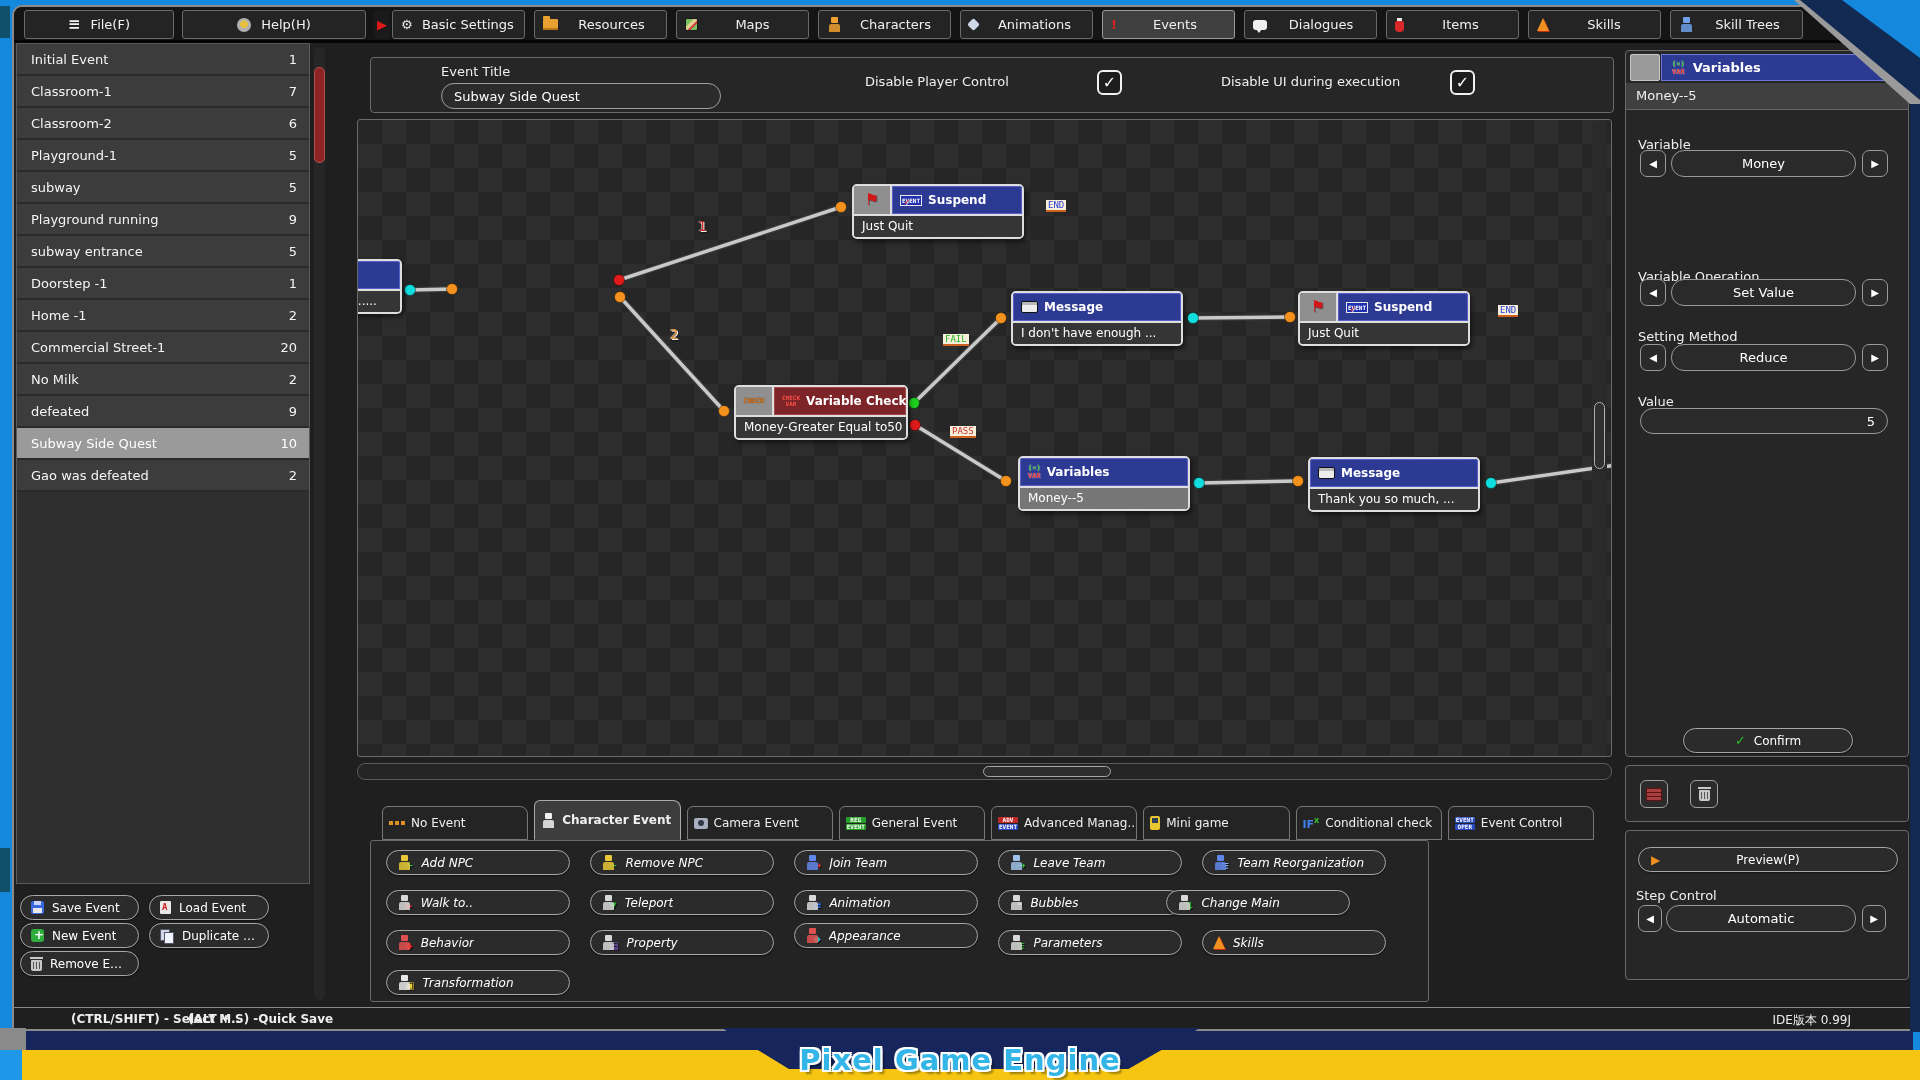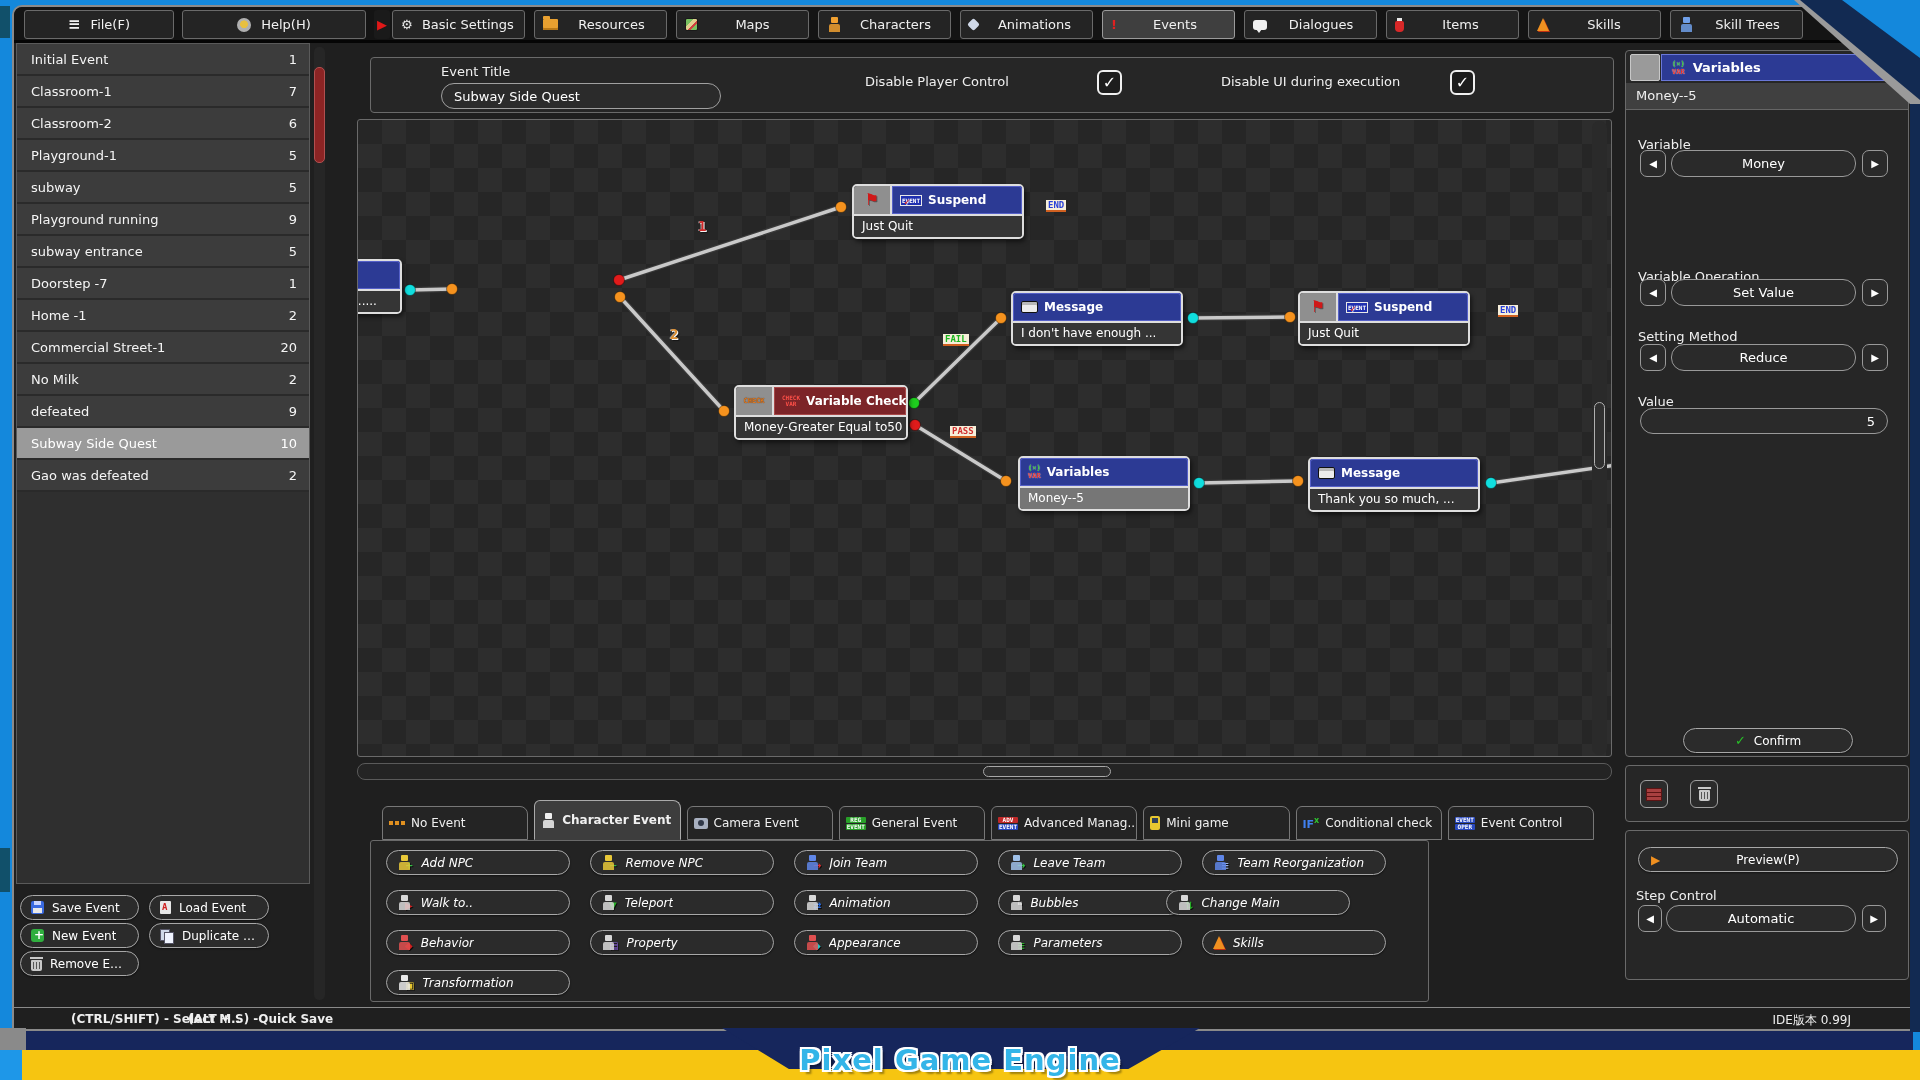--- a/index.html
+++ b/index.html
@@ -57,21 +57,21 @@
   .n-ic{width:38px;background:#8f8f8f;border-right:2px solid #dedede;border-radius:3px 0 0 0;
     display:flex;align-items:center;justify-content:center;overflow:hidden;}
   .n-h{flex:1;display:flex;align-items:center;gap:6px;padding:0 8px;border-radius:0 3px 0 0;
     color:#fff;font-weight:bold;font-size:12px;white-space:nowrap;overflow:hidden;}
   .n-h.first{border-radius:3px 3px 0 0;}
   .h-blue{background:#2c3a94;box-shadow:inset 0 0 0 1px #5560c8;}
   .h-red{background:#7c2428;box-shadow:inset 0 0 0 1px #a84848;}
   .n-s{height:23px;background:#353535;border-top:2px solid #dedede;color:#fff;font-size:12px;line-height:21px;
     padding:0 8px;white-space:nowrap;overflow:hidden;border-radius:0 0 3px 3px;}
   .node.sel .n-s{background:#767676;}
-  .glab{position:absolute;z-index:5;font-family:"DejaVu Sans Mono","Liberation Mono",monospace;font-weight:bold;}
+  .glab{position:absolute;z-index:5;font-family:"DejaVu Sans Mono","Liberation Mono",monospace;font-weight:normal;}
   .gnum{font-size:14px;text-shadow:1px 1px 0 #f5f5f5,-1px 0 0 rgba(255,255,255,.55),2px 2px 1px rgba(0,0,0,.45);}
   .gchip{font-size:9px;line-height:10px;background:#f7efda;padding:0 2px;border-bottom:2px solid #d06020;}
   .hscroll{position:absolute;left:343px;top:756px;width:1255px;height:17px;background:#242424;border:1px solid #5a5a5a;border-radius:8px;}
   .hthumb{position:absolute;left:625px;top:2px;width:128px;height:11px;background:#2e2e2e;border:1px solid #a8a8a8;border-radius:6px;}
   .cvtrack{position:absolute;left:1578px;top:114px;width:15px;height:634px;background:#2a2a2a;border-radius:7px;z-index:4;}
   .cvthumb{position:absolute;left:2px;top:281px;width:11px;height:67px;background:#303030;border:1px solid #b0b0b0;border-radius:6px;}
 
   
   .cattabs{position:absolute;left:368px;top:793px;width:1212px;height:40px;display:flex;gap:6px;align-items:flex-end;}
   .ctab{flex:1;height:34px;background:#242424;border:1px solid #777;border-radius:6px 8px 0 0;
@@ -278,21 +278,21 @@
           </div>
           <div class="lrow">
             <span>Playground running</span>
             <span class="cnt">9</span>
           </div>
           <div class="lrow">
             <span>subway entrance</span>
             <span class="cnt">5</span>
           </div>
           <div class="lrow">
-            <span>Doorstep -7</span>
+            <span>Doorstep -1</span>
             <span class="cnt">1</span>
           </div>
           <div class="lrow">
             <span>Home -1</span>
             <span class="cnt">2</span>
           </div>
           <div class="lrow">
             <span>Commercial Street-1</span>
             <span class="cnt">20</span>
           </div>
@@ -611,21 +611,21 @@
           </span>
           <span class="lbl">Behavior</span>
         </div>
         <div class="pill" style="left: 219px; top: 89px; width: 184px;">
           <span class="icon">
             <span class="pi" style="--c: #d8d8d8;"></span>
             <span class="pa" style="color: rgb(143, 95, 232);">▤</span>
           </span>
           <span class="lbl">Property</span>
         </div>
-        <div class="pill" style="left: 423px; top: 89px; width: 184px;">
+        <div class="pill" style="left: 423px; top: 82px; width: 184px;">
           <span class="icon">
             <span class="pi" style="--c: #e05050;"></span>
             <span class="pa" style="color: rgb(40, 200, 200);">◆</span>
           </span>
           <span class="lbl">Appearance</span>
         </div>
         <div class="pill" style="left: 627px; top: 89px; width: 184px;">
           <span class="icon">
             <span class="pi" style="--c: #d8d8d8;"></span>
             <span class="pa" style="color: rgb(40, 176, 40);">≡</span>

